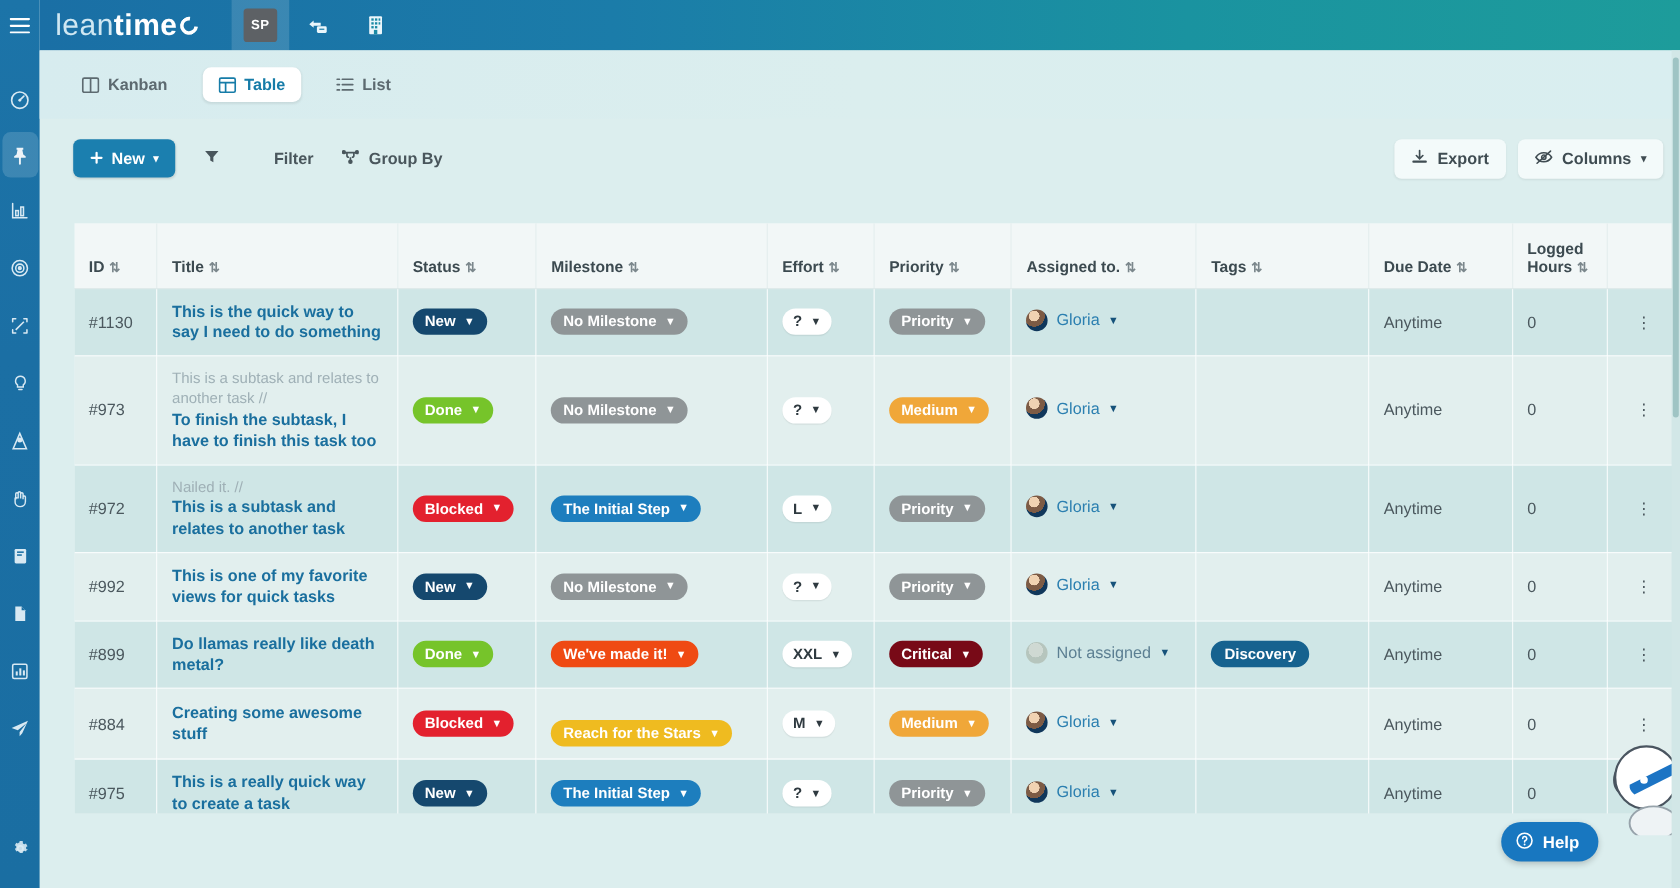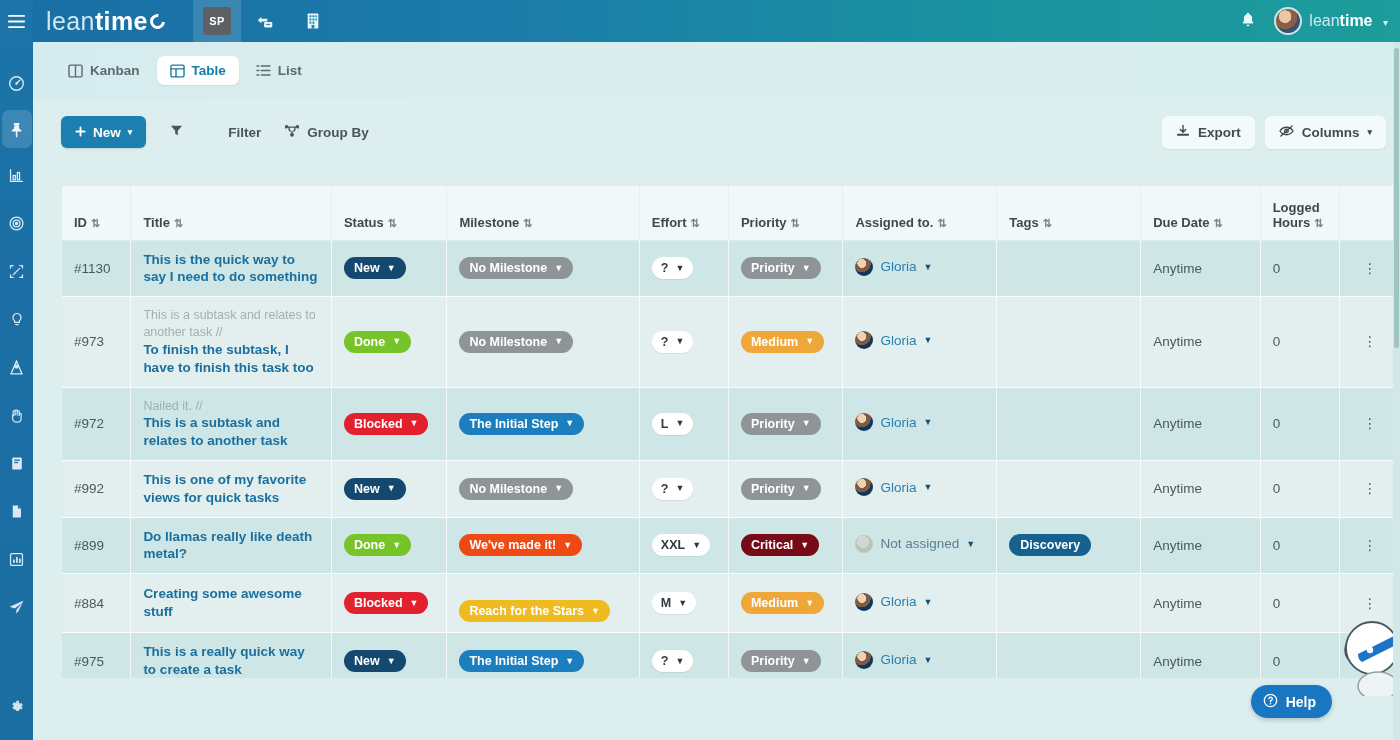--- a/index.html
+++ b/index.html
@@ -69,21 +69,21 @@
   .user-name b { color:#fff; font-weight:700; }
   .caret-w { margin-left: 6px; color:#dceef6; font-size: 10px; }
 
   
   .viewstrip {
     position: absolute; left: 33px; top: 42px; width: 1367px; height: 57px;
     background: linear-gradient(90deg,#d7ecef 0%,#dbeeee 50%,#d9eef0 100%);
   }
   .viewstrip-inner {
     position:absolute; left: 14px; top: 6px; right: 0; height: 45px;
-    display: flex; align-items: center; gap: 4px; padding-left: 8px;
+    display: flex; align-items: center; gap: 16px; padding-left: 8px;
   }
   .vtab {
     display:flex; align-items:center; gap:7px;
     padding: 7px 13px; border-radius: 7px;
     font-size: 13.5px; color: #5d6a70; font-weight: 600;
   }
   .vtab.active { background:#ffffff; color:#167ca8; box-shadow: 0 1px 2px rgba(0,0,0,.08); }
   .vtab svg { display:block; }
 
   
@@ -311,33 +311,20 @@
         <rect x="11.8" y="3.6" width="1.6" height="2.2" fill="#1b8aa5"></rect>
         <rect x="5" y="7.2" width="2.2" height="2.2" fill="#1b8aa5"></rect>
         <rect x="8.4" y="7.2" width="2.2" height="2.2" fill="#1b8aa5"></rect>
         <rect x="11.8" y="7.2" width="1.6" height="2.2" fill="#1b8aa5"></rect>
         <rect x="5" y="10.8" width="2.2" height="2.2" fill="#1b8aa5"></rect>
         <rect x="8.4" y="10.8" width="2.2" height="2.2" fill="#1b8aa5"></rect>
         <rect x="7.4" y="14.4" width="3.2" height="4.1" fill="#1b8aa5"></rect>
       </svg>
     </div>
 
-    <div class="tb-right">
-      <div class="bell">
-        <svg width="16" height="17" viewBox="0 0 18 20" fill="#eef7fb">
-          <path d="M9 2a1.3 1.3 0 0 1 1.3 1.3v.5A4.8 4.8 0 0 1 13.8 8.4v3.4l1.4 2.1v.9H2.8v-.9l1.4-2.1V8.4A4.8 4.8 0 0 1 7.7 3.8v-.5A1.3 1.3 0 0 1 9 2z"></path>
-          <path d="M7.2 16.1h3.6a1.8 1.8 0 0 1-3.6 0z"></path>
-        </svg>
-      </div>
-      <div class="avatar"></div>
-      <div class="user-name">
-        <span>lean</span><b>time</b>
-        <span class="caret-w">▾</span>
-      </div>
-    </div>
   </div>
 
   <div class="viewstrip">
     <div class="viewstrip-inner">
       <div class="vtab">
         <span>
           <svg width="15" height="14" viewBox="0 0 16 15" fill="none" stroke="#5d6a70" stroke-width="1.5">
             <rect x="1" y="1.2" width="14" height="12.6" rx="1.4"></rect>
               <path d="M8 1.2v12.6"></path>
           </svg>

